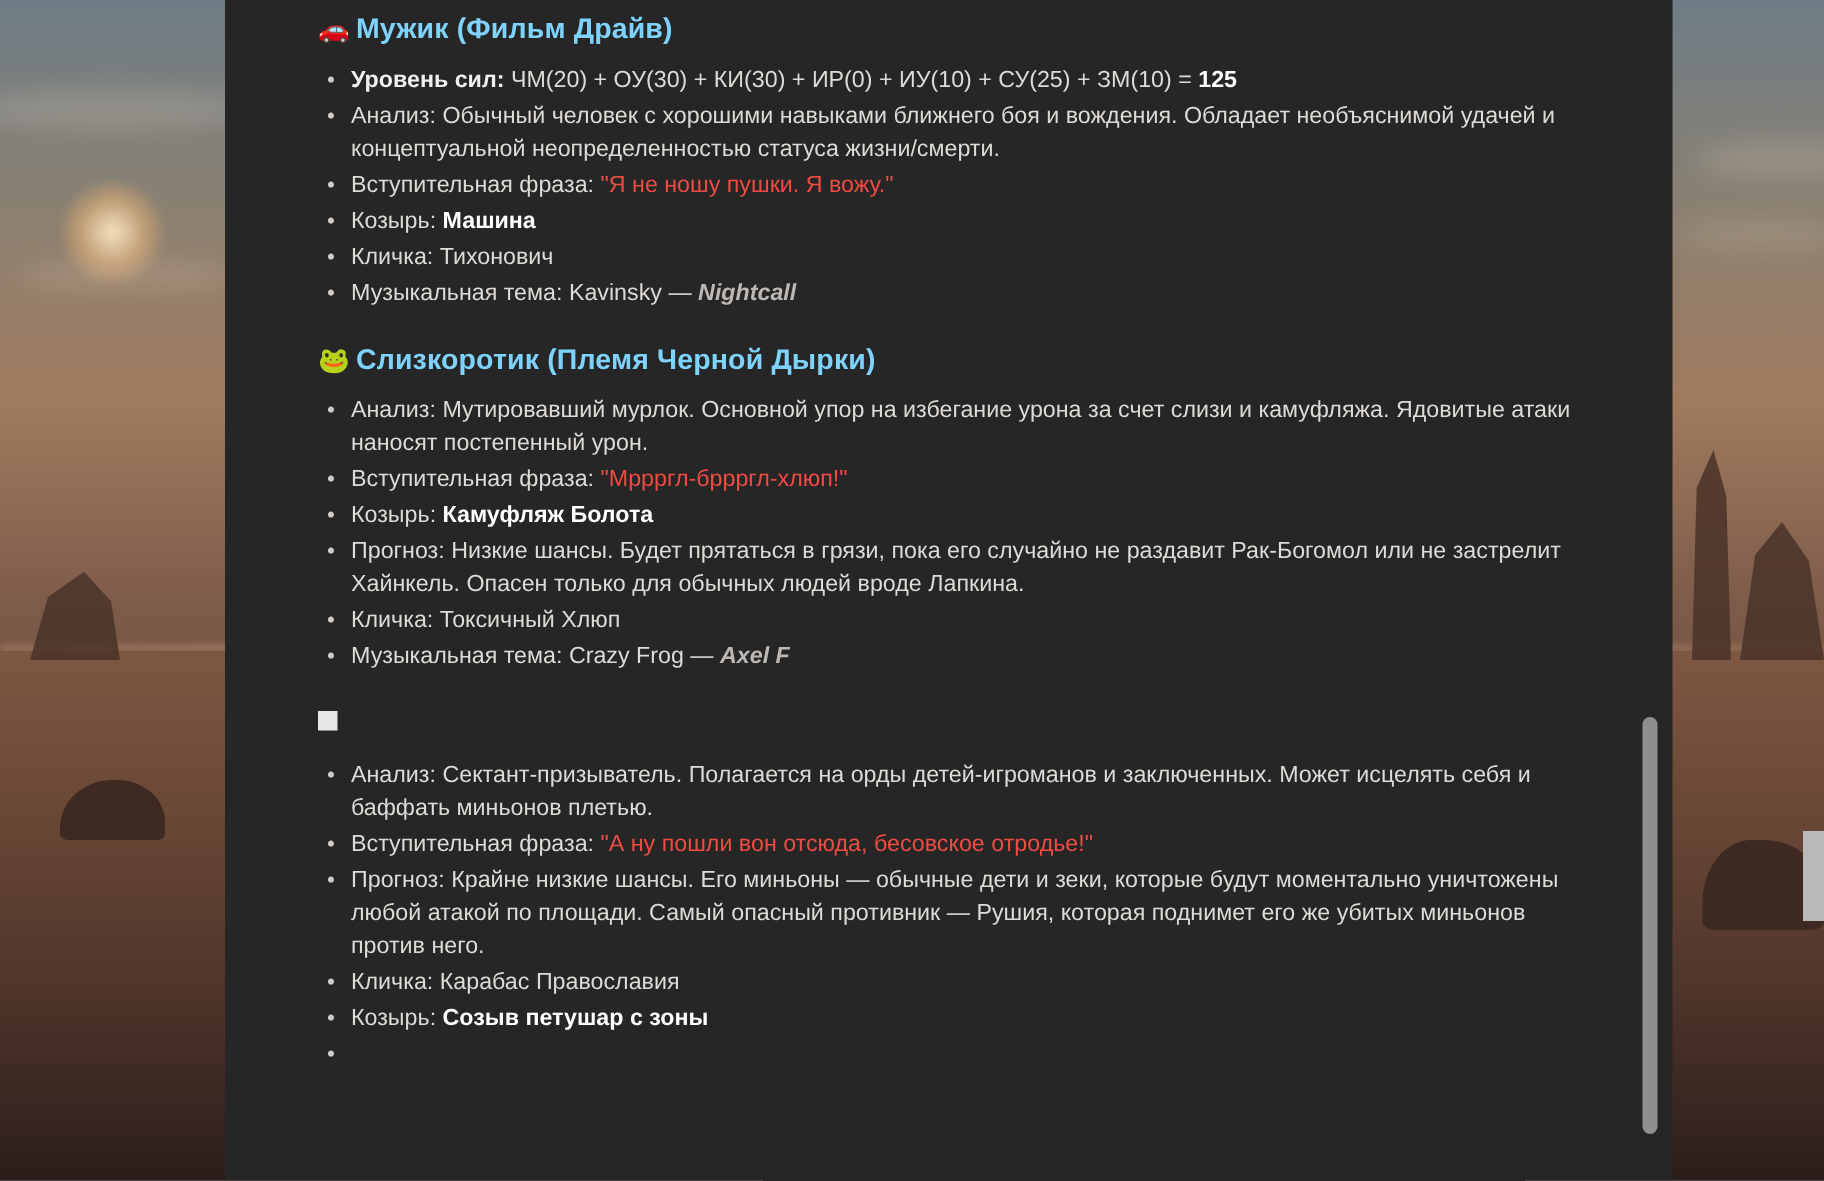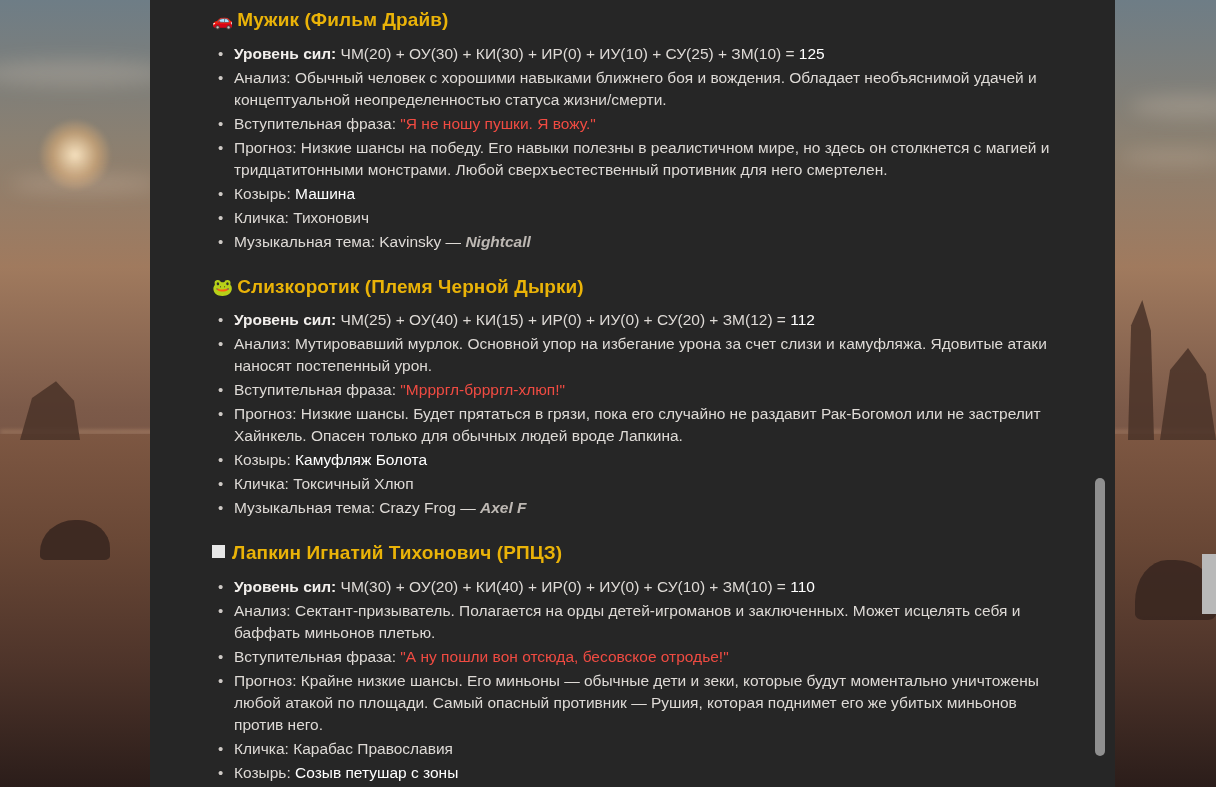--- a/index.html
+++ b/index.html
@@ -92,21 +92,21 @@
   .win-edge {
     position: absolute;
     right: 0; top: 554px;
     width: 14px; height: 60px;
     background: #b9b9b9;
   }
 
   h3.char-head {
     font-size: 19px;
     font-weight: bold;
-    color: #eab308;
+    color: #7dd3fc;
     margin: 0 0 10px 0;
     line-height: 1.3;
     letter-spacing: 0.1px;
   }
   .char-block { margin-bottom: 22px; }
   .char-block:first-child h3.char-head { margin-top: 8px; }
   ul.stats {
     list-style: none;
     margin: 0; padding: 0;
   }
@@ -119,21 +119,21 @@
     color: #dedad6;
   }
   ul.stats li::before {
     content: "•";
     position: absolute;
     left: 6px; top: 0;
     color: #cfcac6;
     font-size: 15px;
   }
   .lbl-strong { font-weight: bold; color: #f2efec; }
-  .val-bold { font-weight: normal; color: #ffffff; }
+  .val-bold { font-weight: bold; color: #ffffff; }
   .quote { color: #f04b42; }
   .music-italic { font-style: italic; color: #bdb8b3; font-weight: bold; }
   .emoji { font-size: 17px; margin-right: 4px; }
   .sq-icon {
     display: inline-block;
     width: 13px; height: 13px;
     background: #e7e7e7;
     margin-right: 7px;
     vertical-align: 1px;
   }
@@ -160,44 +160,41 @@
 
 <div class="panel">
   <div class="panel-inner">
 
     <div class="char-block">
       <h3 class="char-head"><span class="emoji">🚗</span><span>Мужик (Фильм Драйв)</span></h3>
       <ul class="stats">
         <li><span class="lbl-strong">Уровень сил:</span> <span>ЧМ(20) + ОУ(30) + КИ(30) + ИР(0) + ИУ(10) + СУ(25) + ЗМ(10) = </span><span class="val-bold">125</span></li>
         <li><span>Анализ:</span><span> Обычный человек с хорошими навыками ближнего боя и вождения. Обладает необъяснимой удачей и концептуальной неопределенностью статуса жизни/смерти.</span></li>
         <li><span>Вступительная фраза:</span> <span class="quote">"Я не ношу пушки. Я вожу."</span></li>
-        <li><span>Прогноз:</span><span> Низкие шансы на победу. Его навыки полезны в реалистичном мире, но здесь он столкнется с магией и тридцатитонными монстрами. Любой сверхъестественный противник для него смертелен.</span></li>
         <li><span>Козырь:</span> <span class="val-bold">Машина</span></li>
         <li><span>Кличка:</span><span> Тихонович</span></li>
         <li><span>Музыкальная тема:</span><span> Kavinsky — </span><span class="music-italic">Nightcall</span></li>
       </ul>
     </div>
 
     <div class="char-block">
       <h3 class="char-head"><span class="emoji">🐸</span><span>Слизкоротик (Племя Черной Дырки)</span></h3>
       <ul class="stats">
-        <li><span class="lbl-strong">Уровень сил:</span> <span>ЧМ(25) + ОУ(40) + КИ(15) + ИР(0) + ИУ(0) + СУ(20) + ЗМ(12) = </span><span class="val-bold">112</span></li>
         <li><span>Анализ:</span><span> Мутировавший мурлок. Основной упор на избегание урона за счет слизи и камуфляжа. Ядовитые атаки наносят постепенный урон.</span></li>
         <li><span>Вступительная фраза:</span> <span class="quote">"Мррргл-бррргл-хлюп!"</span></li>
+        <li><span>Козырь:</span> <span class="val-bold">Камуфляж Болота</span></li>
         <li><span>Прогноз:</span><span> Низкие шансы. Будет прятаться в грязи, пока его случайно не раздавит Рак-Богомол или не застрелит Хайнкель. Опасен только для обычных людей вроде Лапкина.</span></li>
-        <li><span>Козырь:</span> <span class="val-bold">Камуфляж Болота</span></li>
         <li><span>Кличка:</span><span> Токсичный Хлюп</span></li>
         <li><span>Музыкальная тема:</span><span> Crazy Frog — </span><span class="music-italic">Axel F</span></li>
       </ul>
     </div>
 
     <div class="char-block">
-      <h3 class="char-head"><span class="sq-icon"></span><span>Лапкин Игнатий Тихонович (РПЦЗ)</span></h3>
+      <h3 class="char-head"><span class="sq-icon"></span></h3>
       <ul class="stats">
-        <li><span class="lbl-strong">Уровень сил:</span> <span>ЧМ(30) + ОУ(20) + КИ(40) + ИР(0) + ИУ(0) + СУ(10) + ЗМ(10) = </span><span class="val-bold">110</span></li>
         <li><span>Анализ:</span><span> Сектант-призыватель. Полагается на орды детей-игроманов и заключенных. Может исцелять себя и баффать миньонов плетью.</span></li>
         <li><span>Вступительная фраза:</span> <span class="quote">"А ну пошли вон отсюда, бесовское отродье!"</span></li>
         <li><span>Прогноз:</span><span> Крайне низкие шансы. Его миньоны — обычные дети и зеки, которые будут моментально уничтожены любой атакой по площади. Самый опасный противник — Рушия, которая поднимет его же убитых миньонов против него.</span></li>
         <li><span>Кличка:</span><span> Карабас Православия</span></li>
         <li><span>Козырь:</span> <span class="val-bold">Созыв петушар с зоны</span></li>
         <li></li>
       </ul>
     </div>
 
   </div>

